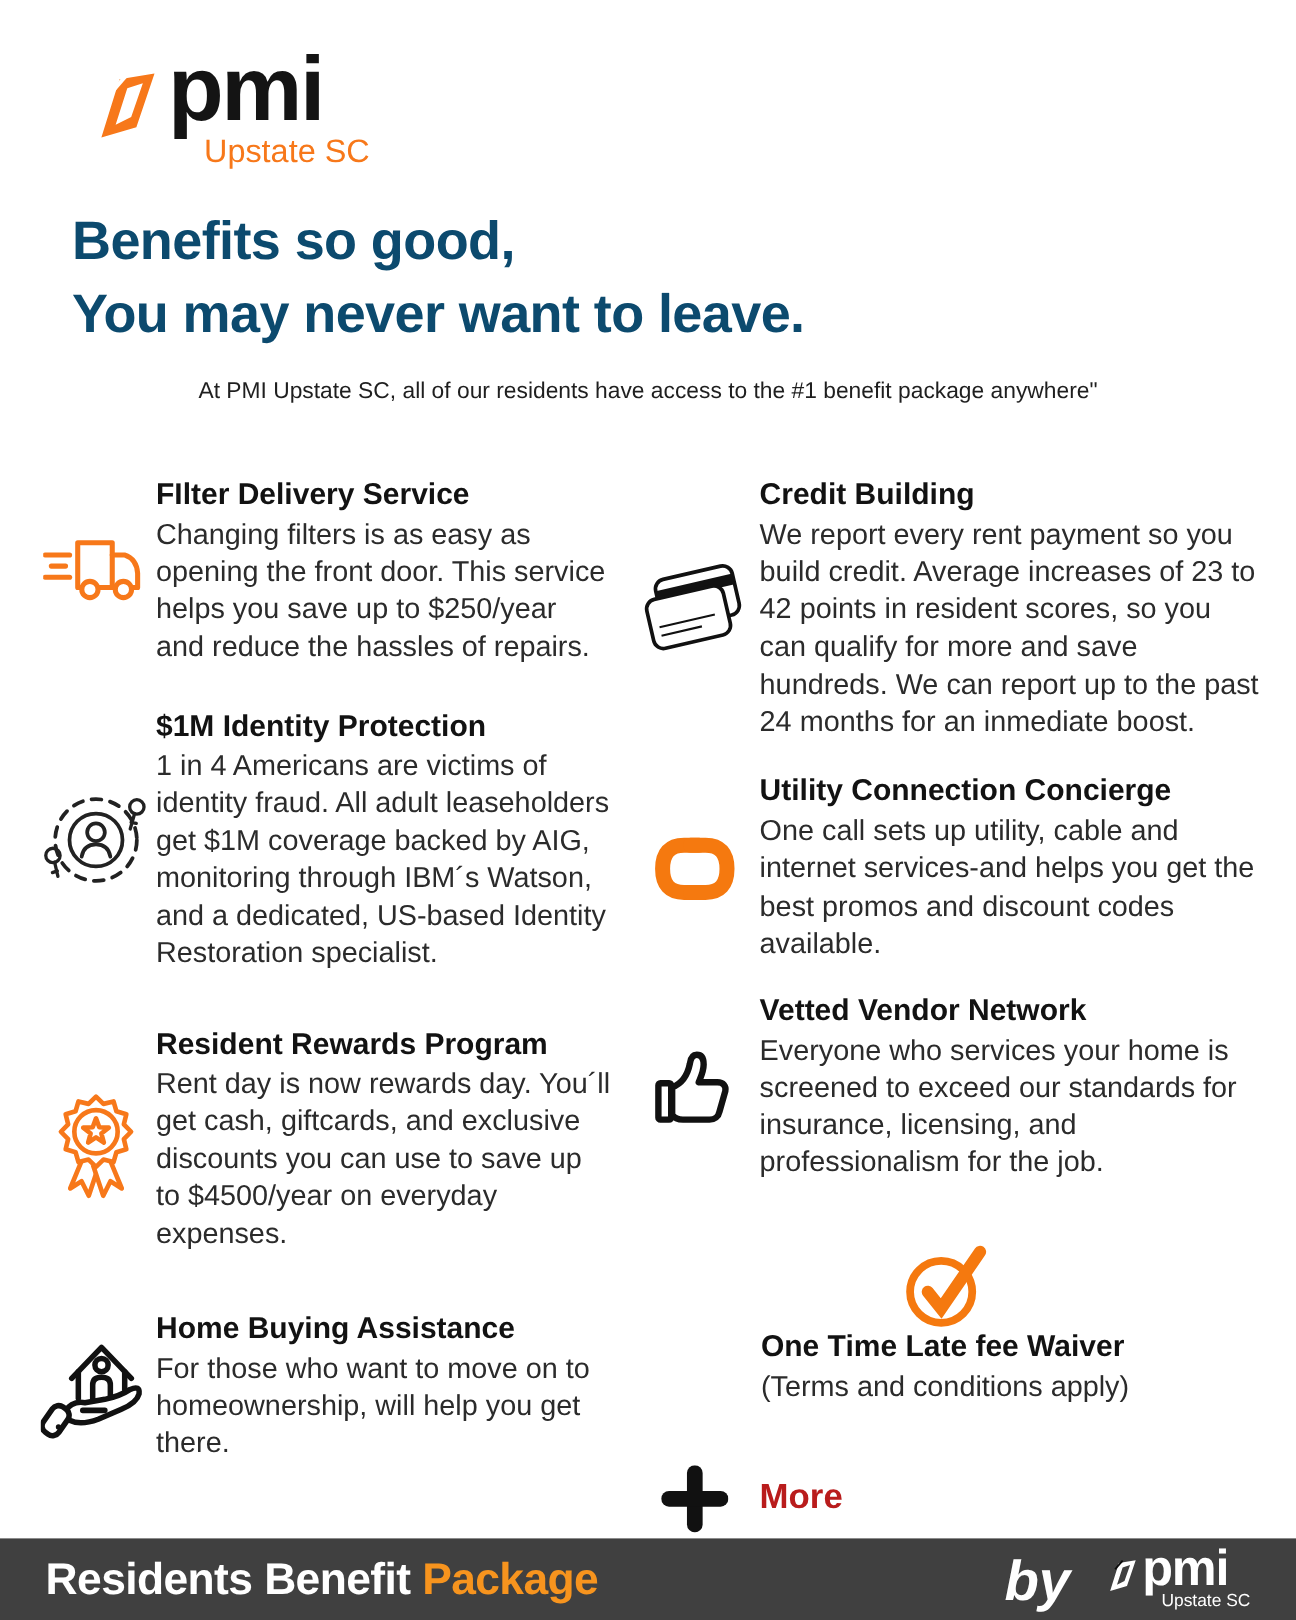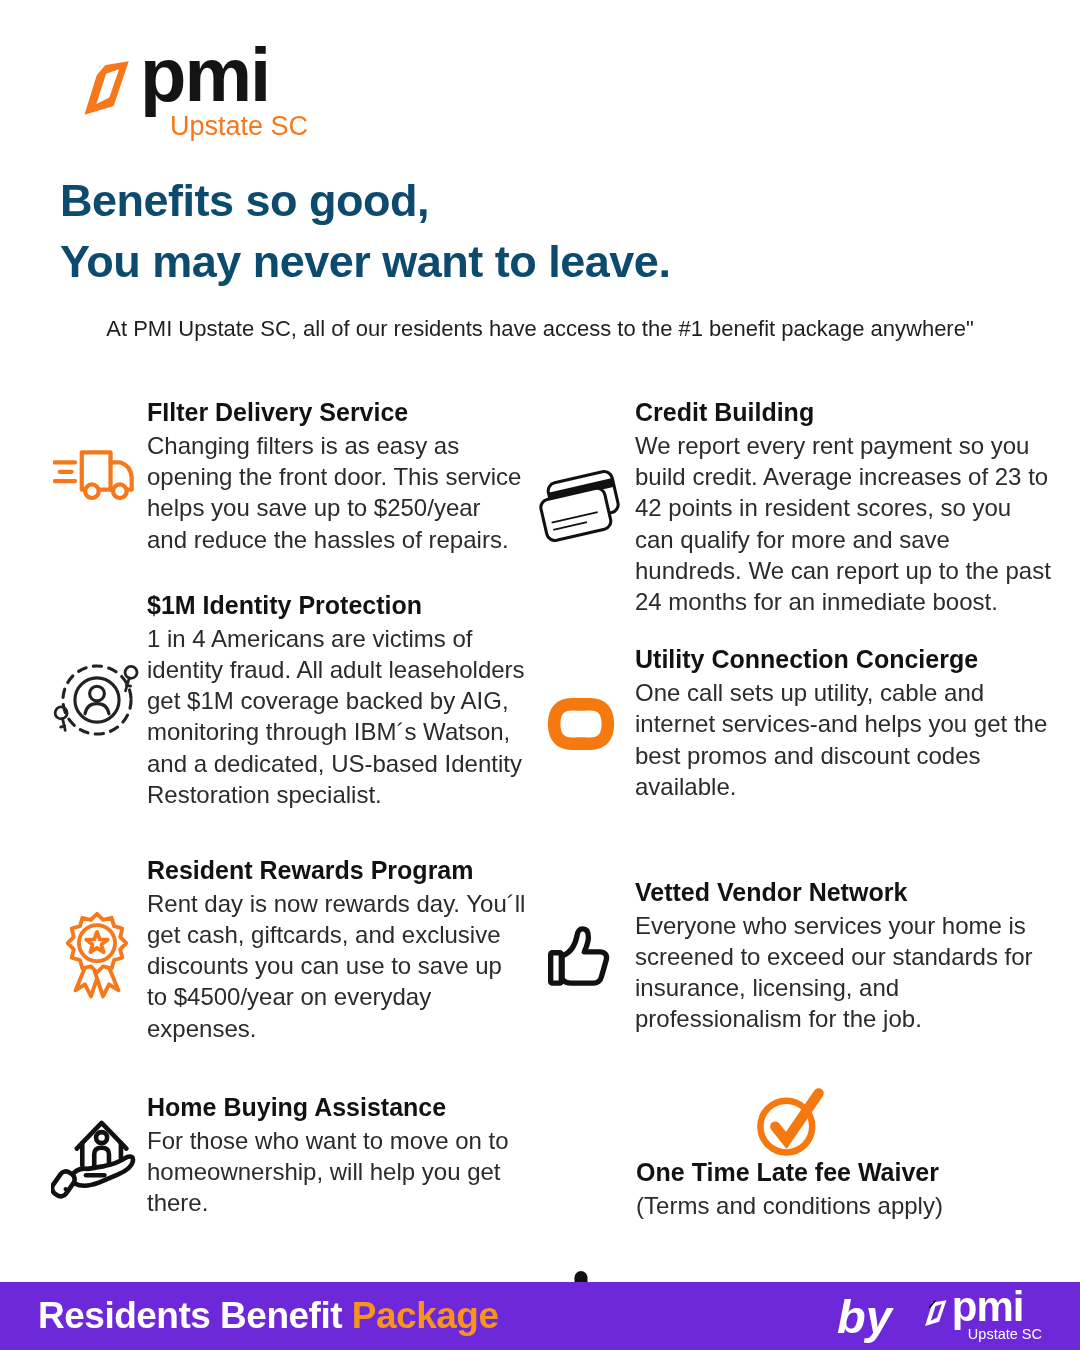--- a/index.html
+++ b/index.html
@@ -21,45 +21,45 @@
   .logo-text { margin-left:8px; }
   .logo-name { font-size:76px; font-weight:bold; color:#141414; line-height:0.92; letter-spacing:-2px; }
   .logo-sub  { font-size:27px; color:#F7781A; margin-left:30px; margin-top:1px; }
 
   
   .headline { position:absolute; left:60px; top:170px; font-size:45px; font-weight:bold;
               color:#0c4a6e; line-height:1.36; letter-spacing:-0.5px; }
 
   
   .subtitle { position:absolute; top:312px; left:0; width:100%; padding:0 25px;
-              text-align:center; font-size:22px; color:#1f1f1f; line-height:1.55; }
-
-  
-  .benefits { position:absolute; left:47px; top:398px; width:1020px;
-              display:grid; grid-template-columns:480px 525px; }
+              text-align:center; font-size:19px; color:#1f1f1f; line-height:1.55; }
+
+  
+  .benefits { position:absolute; left:30px; top:398px; width:1020px;
+              display:grid; grid-template-columns:480px 525px; column-gap:15px; }
   .col { display:flex; flex-direction:column; }
   .item { display:flex; align-items:center; }
   .icon-box { flex-shrink:0; display:flex; justify-content:center; align-items:center; }
   .col-left  .icon-box { width:100px; }
   .col-right .icon-box { width:108px; }
   .txt { flex:1; }
   .item-title { font-size:25px; font-weight:bold; color:#121212; margin-bottom:3px; }
   .item-body  { font-size:24px; color:#2b2b2b; line-height:1.30; }
 
   .col-left  .item:nth-child(1) { margin-bottom:36px; }
   .col-left  .item:nth-child(2) { margin-bottom:46px; }
   .col-left  .item:nth-child(3) { margin-bottom:49px; }
   .col-right .item:nth-child(1) { margin-bottom:28px; }
-  .col-right .item:nth-child(2) { margin-bottom:76px; }
+  .col-right .item:nth-child(2) { margin-bottom:26px; }
   .col-right .item:nth-child(3) { margin-bottom:49px; }
   .col-right .item:nth-child(4) { margin-bottom:50px;flex-direction:column; }
   .more-title { font-size:29px; font-weight:bold; color:#b91c1c; }
 
   
-  .footer { position:absolute; left:0; bottom:0; width:100%; height:68px; background:#6d28d9;
+  .footer { position:absolute; left:0; bottom:0; width:100%; height:68px; background:#404040;
             display:flex; align-items:center; justify-content:space-between; padding:0 38px; }
   .footer-title { font-size:37px; font-weight:bold; color:#ffffff; letter-spacing:-0.5px; }
   .footer-title .pkg { color:#F7941E; }
   .footer-right { display:flex; align-items:center; gap:30px; }
   .footer-by { font-size:47px; font-weight:bold; font-style:italic; color:#ffffff; }
   .footer-logo { display:flex; align-items:flex-start; }
   .footer-logo .mark { width:26px; height:46px; margin-top:2px; }
   .footer-logo-text { margin-left:4px; }
   .footer-logo-name { font-size:42px; font-weight:bold; color:#ffffff; line-height:0.82; letter-spacing:-1px; }
   .footer-logo-sub  { font-size:14.5px; color:#ffffff; margin-left:16px; margin-top:2px; }

